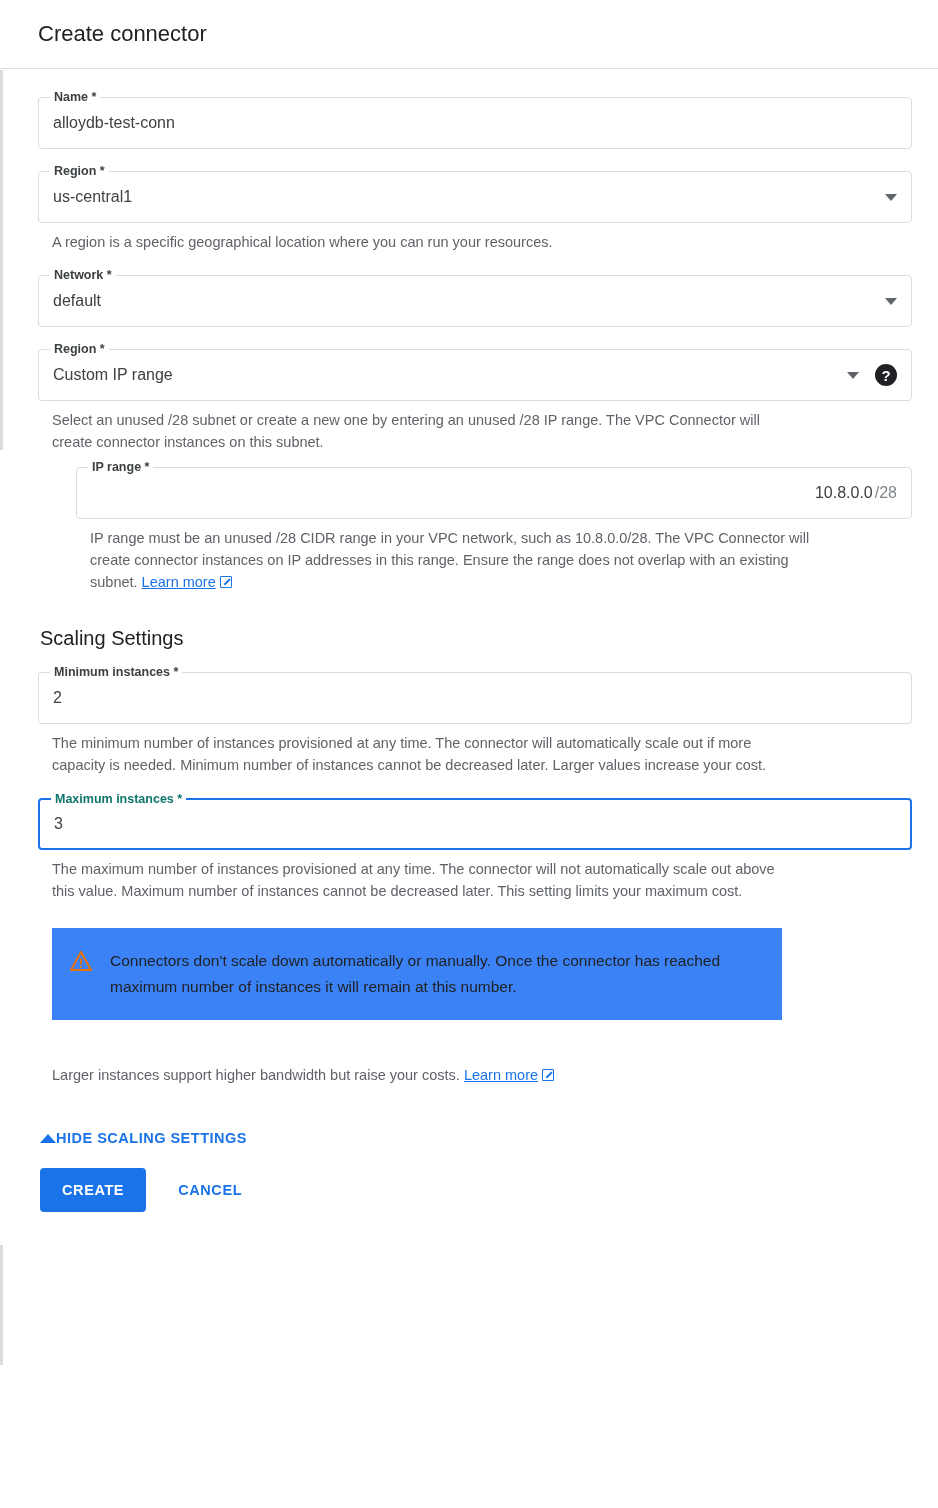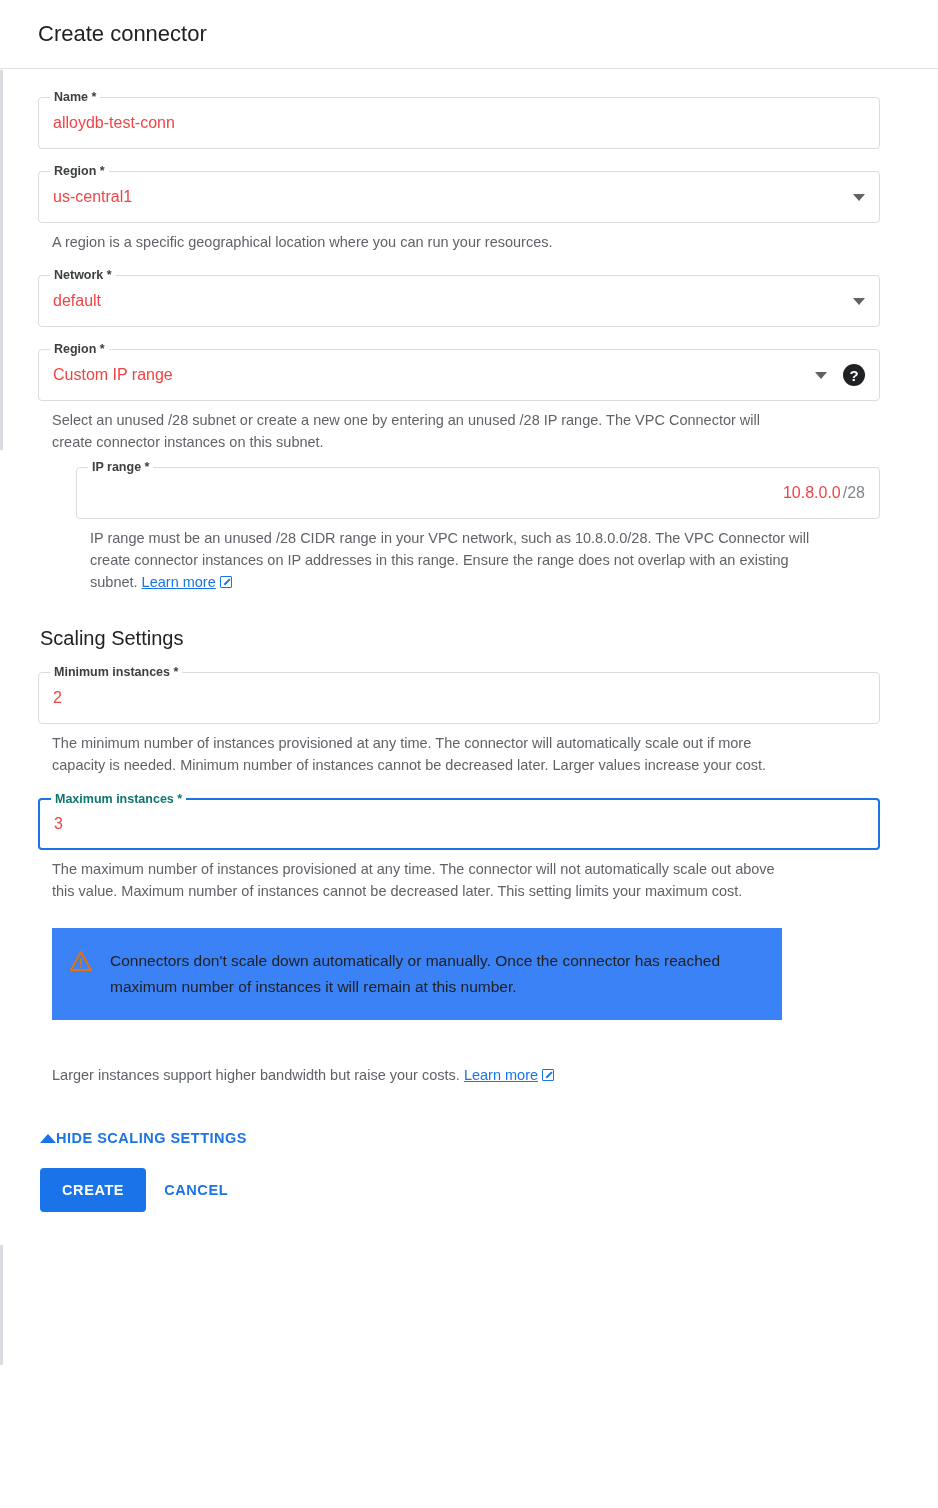--- a/index.html
+++ b/index.html
@@ -36,21 +36,21 @@
   .rail {
     position: absolute;
     left: 0;
     width: 3px;
     background: #dadce0;
   }
   .rail.a { top: 70px; height: 380px; }
   .rail.b { top: 1245px; height: 120px; }
 
   .form {
-    padding: 28px 58px 0 38px;
+    padding: 28px 26px 0 38px;
   }
 
   
   .field {
     position: relative;
     margin-bottom: 0;
   }
   .outlined {
     position: relative;
     height: 52px;
@@ -74,21 +74,21 @@
     font-weight: bold;
     color: #3c4043;
     line-height: 14px;
     white-space: nowrap;
   }
   .legend.focused {
     color: #0f766e;
   }
   .value {
     font-size: 16px;
-    color: #ef4444;
+    color: #404040;
     flex: 1;
     overflow: hidden;
     white-space: nowrap;
   }
   .value.right {
     text-align: right;
   }
   .suffix {
     font-size: 16px;
     color: #80868b;
@@ -200,20 +200,21 @@
     width: 0;
     height: 0;
     border-left: 8px solid transparent;
     border-right: 8px solid transparent;
     border-bottom: 9px solid #1a73e8;
   }
 
   .actions {
     display: flex;
     align-items: center;
+    gap: 14px;
     margin: 22px 0 30px 2px;
   }
   .btn-primary {
     background: #1a73e8;
     color: #fff;
     border: none;
     border-radius: 4px;
     height: 44px;
     padding: 0 22px;
     font-size: 14.5px;

